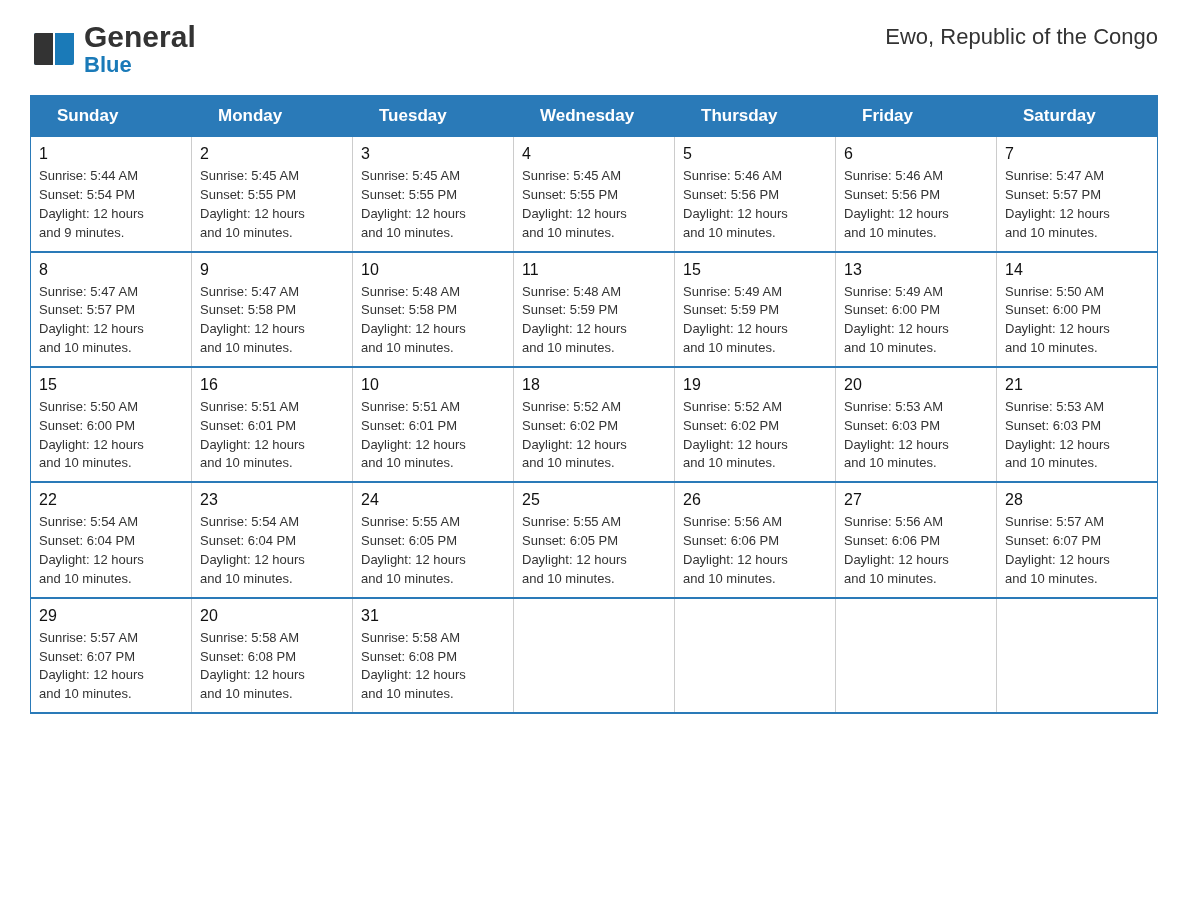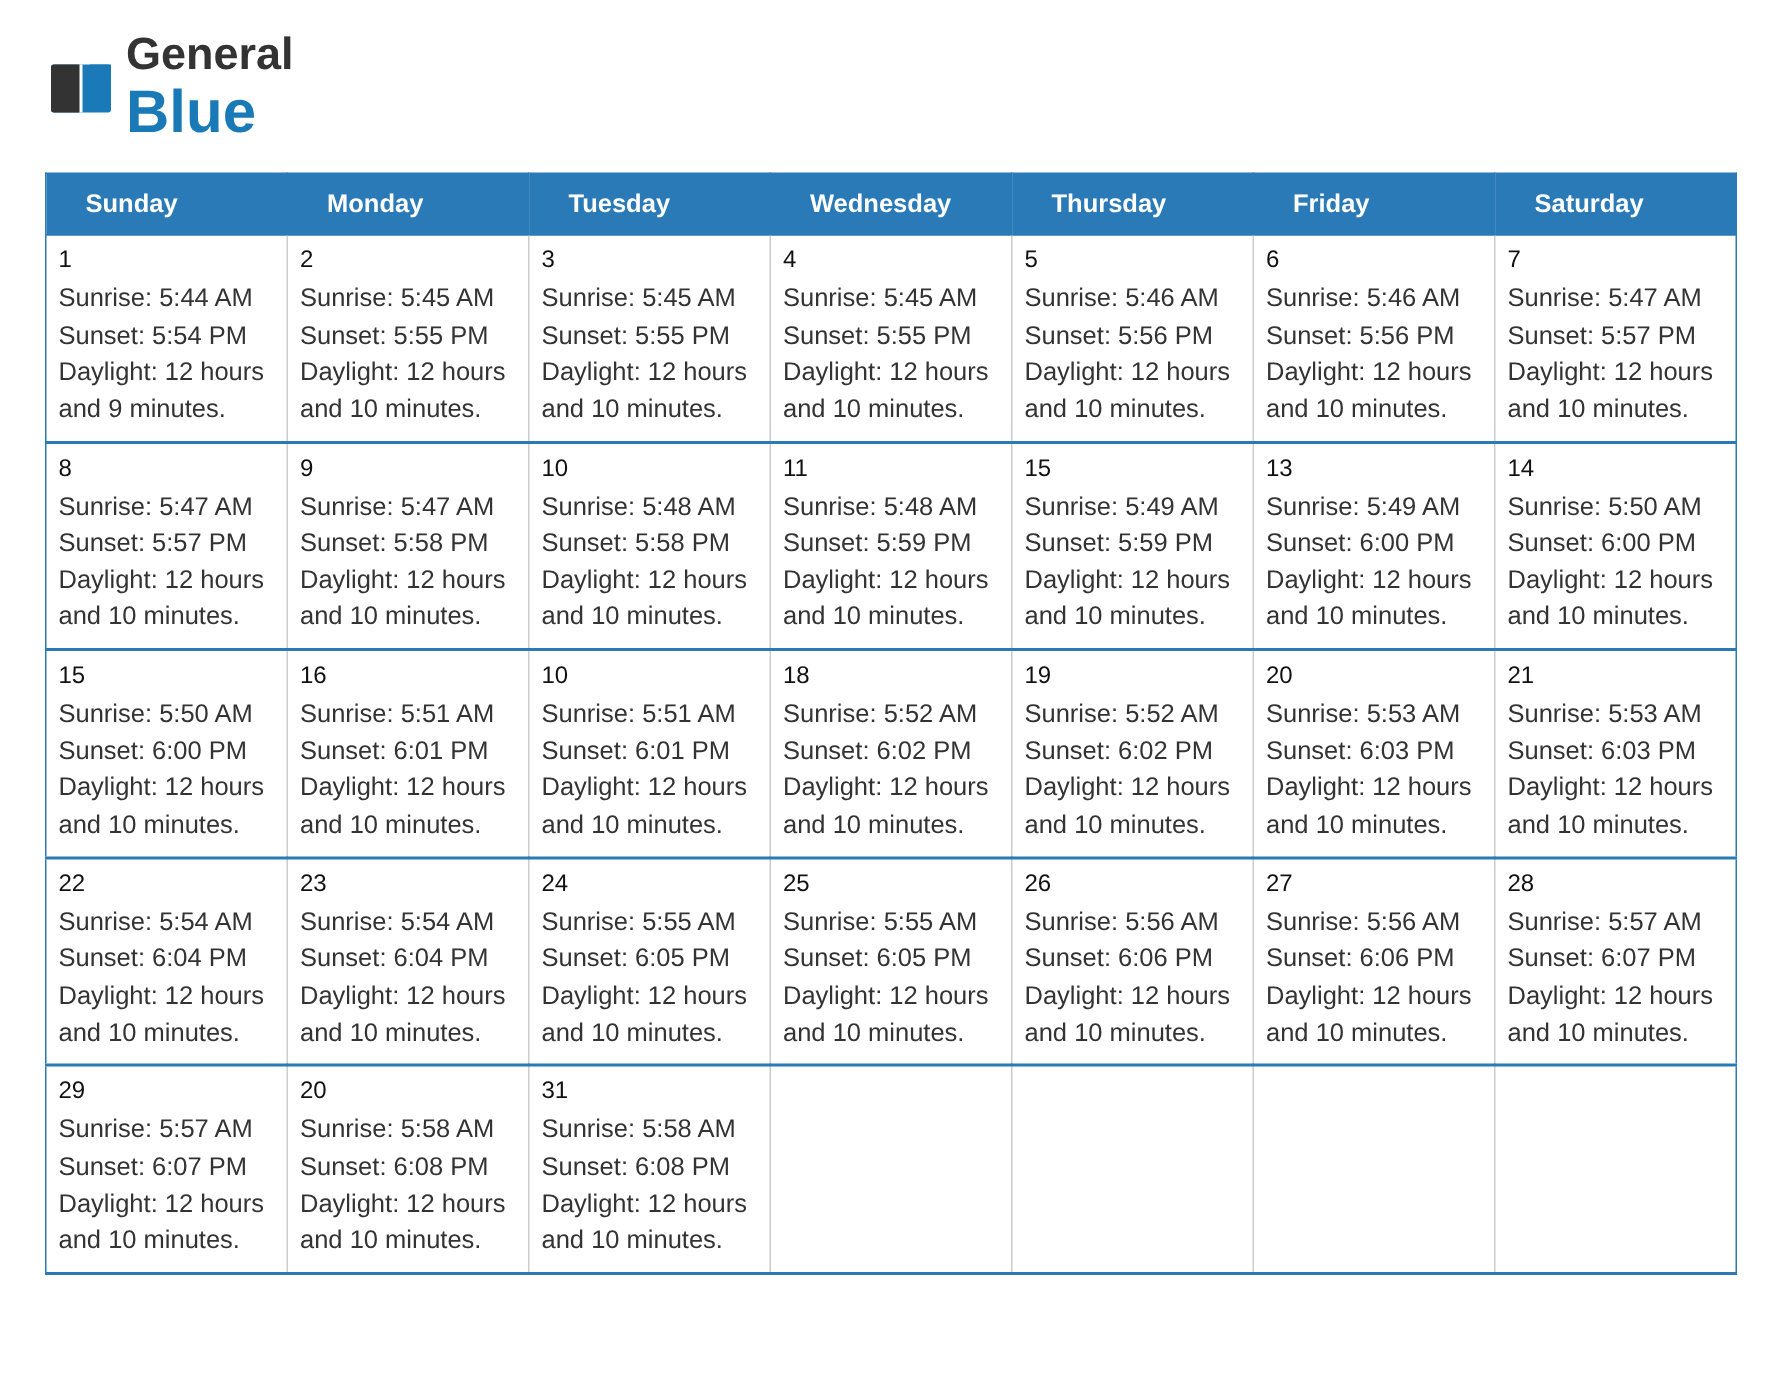--- a/index.html
+++ b/index.html
@@ -67,21 +67,21 @@
       border-right: 1px solid #2a7ab8;
     }
     .day-num {
       font-size: 16px;
       font-weight: normal;
       color: #111;
       display: block;
       margin-bottom: 4px;
     }
     .day-info {
-      font-size: 17px;
+      font-size: 13px;
       color: #333;
       line-height: 1.45;
     }
     .last-row td {
       height: 100px;
     }
     
     .logo-wrapper {
       display: flex;
       align-items: center;
@@ -98,27 +98,28 @@
         <rect x="4" y="8" width="40" height="32" rx="2" fill="#1a7ab8"></rect>
         <rect x="4" y="8" width="20" height="32" rx="2" fill="#333"></rect>
         <line x1="24" y1="8" x2="24" y2="40" stroke="#fff" stroke-width="2"></line>
 
         <polygon points="30,8 44,8 44,22" fill="#1a7ab8"></polygon>
       </svg>
       <div>
         <div style="font-size:30px; font-weight:bold; color:#333; line-height:1.1;">
           <span>General</span>
         </div>
-        <div style="font-size:40px; font-weight:bold; color:#1a7ab8; line-height:1.1;">
+        <div style="font-size:22px; font-weight:bold; color:#1a7ab8; line-height:1.1;">
           <span>Blue</span>
         </div>
       </div>
     </div>
   </div>
   <div class="title-area">
+    <div class="location-title">Ewo, Republic of the Congo</div>
   </div>
 </div>
 
 <table>
   <thead>
     <tr>
       <th>Sunday</th>
       <th>Monday</th>
       <th>Tuesday</th>
       <th>Wednesday</th>

